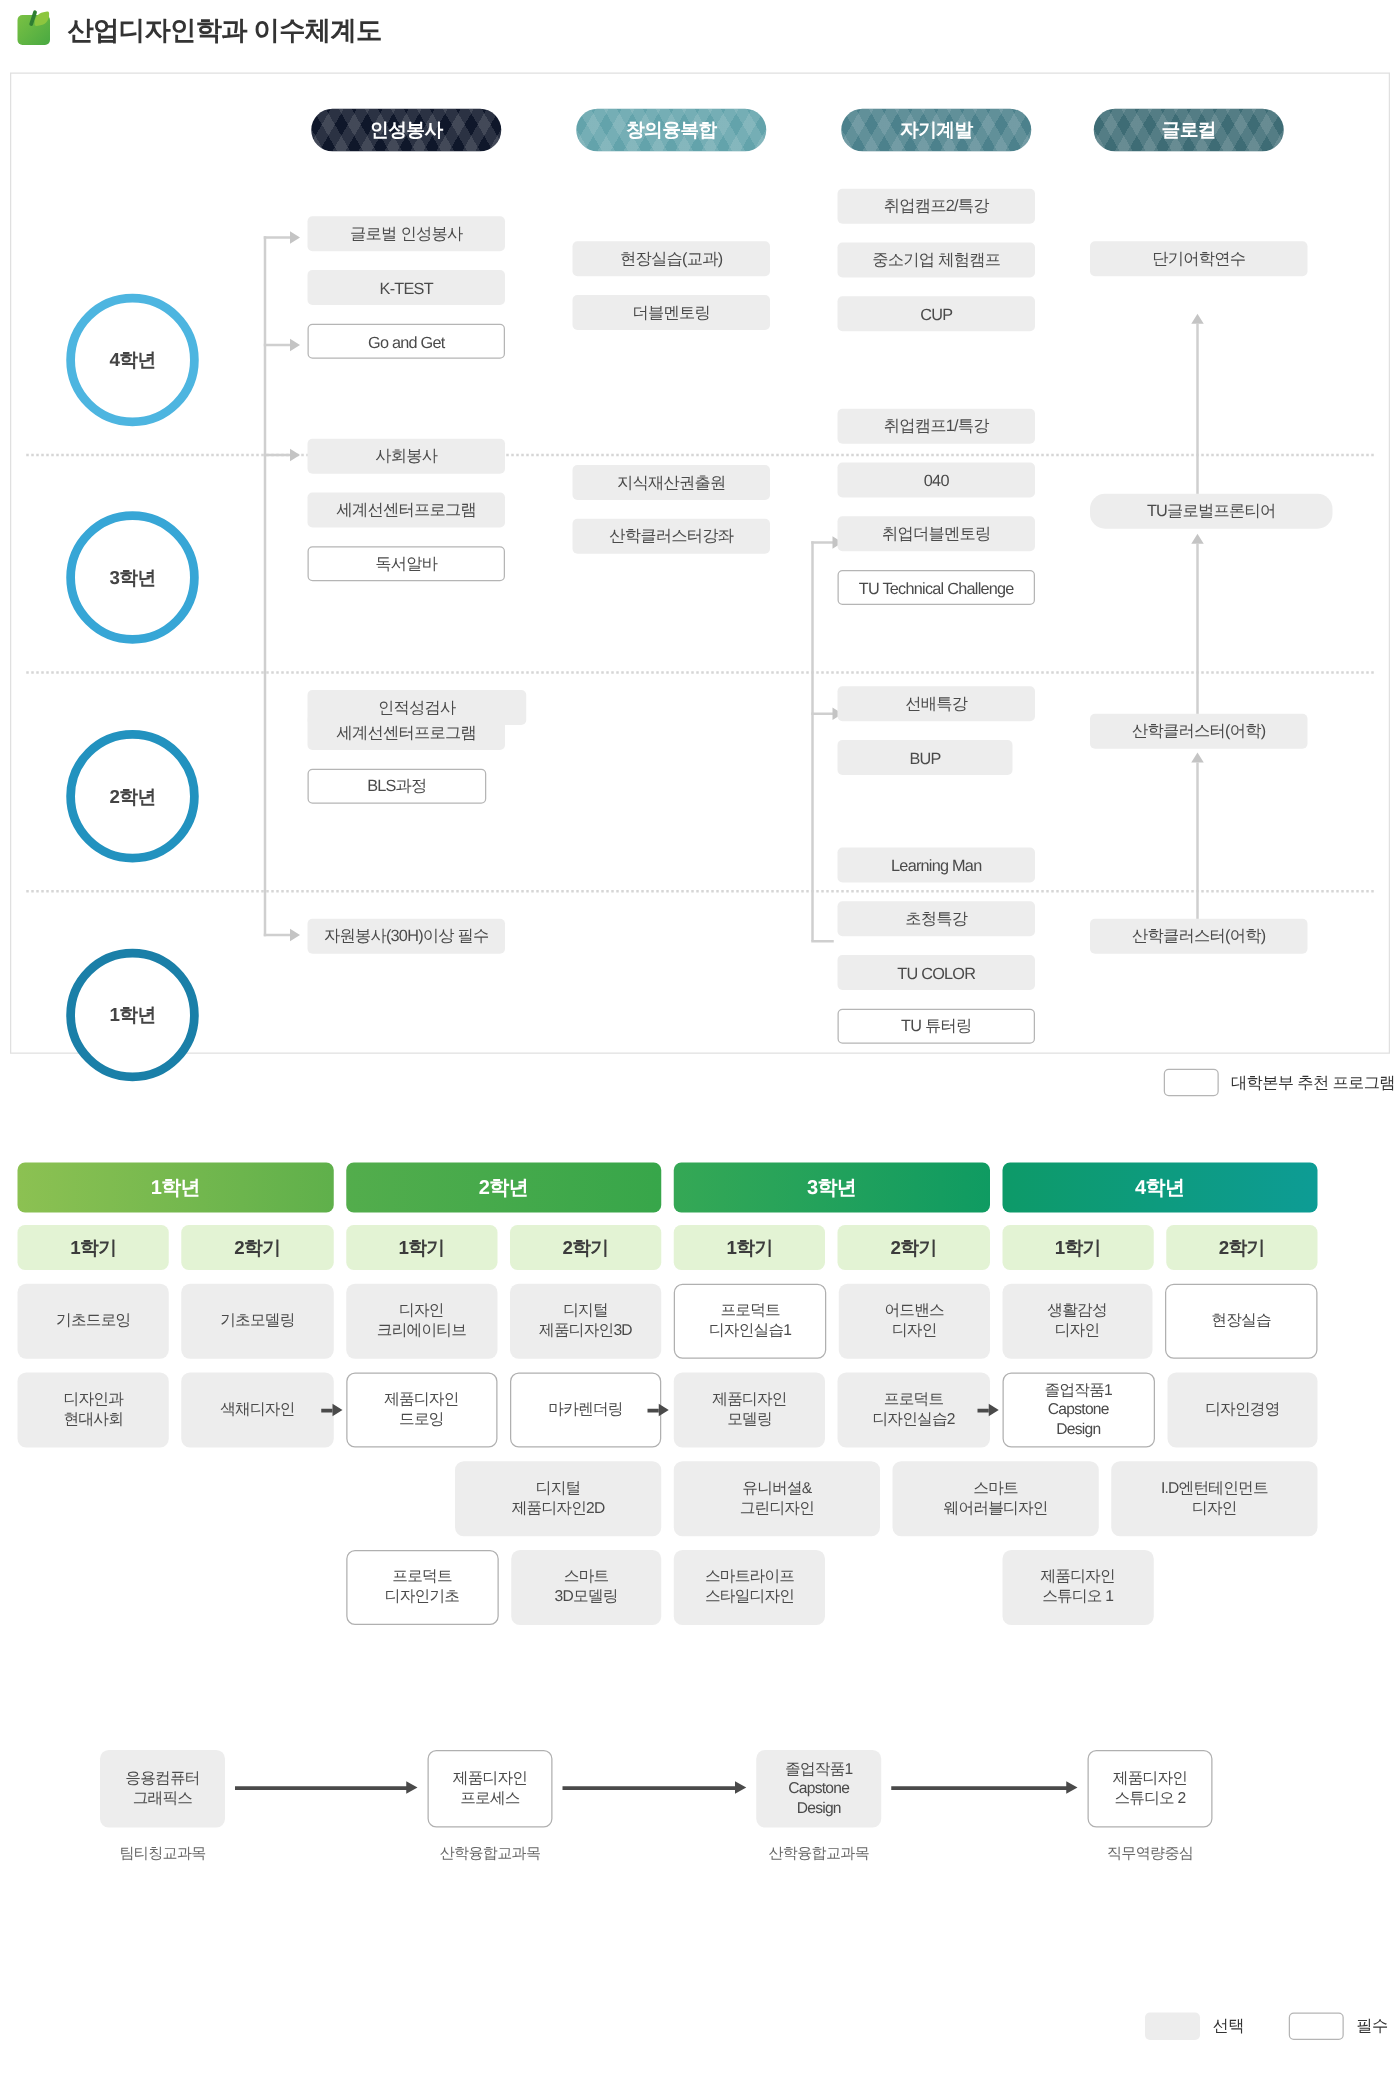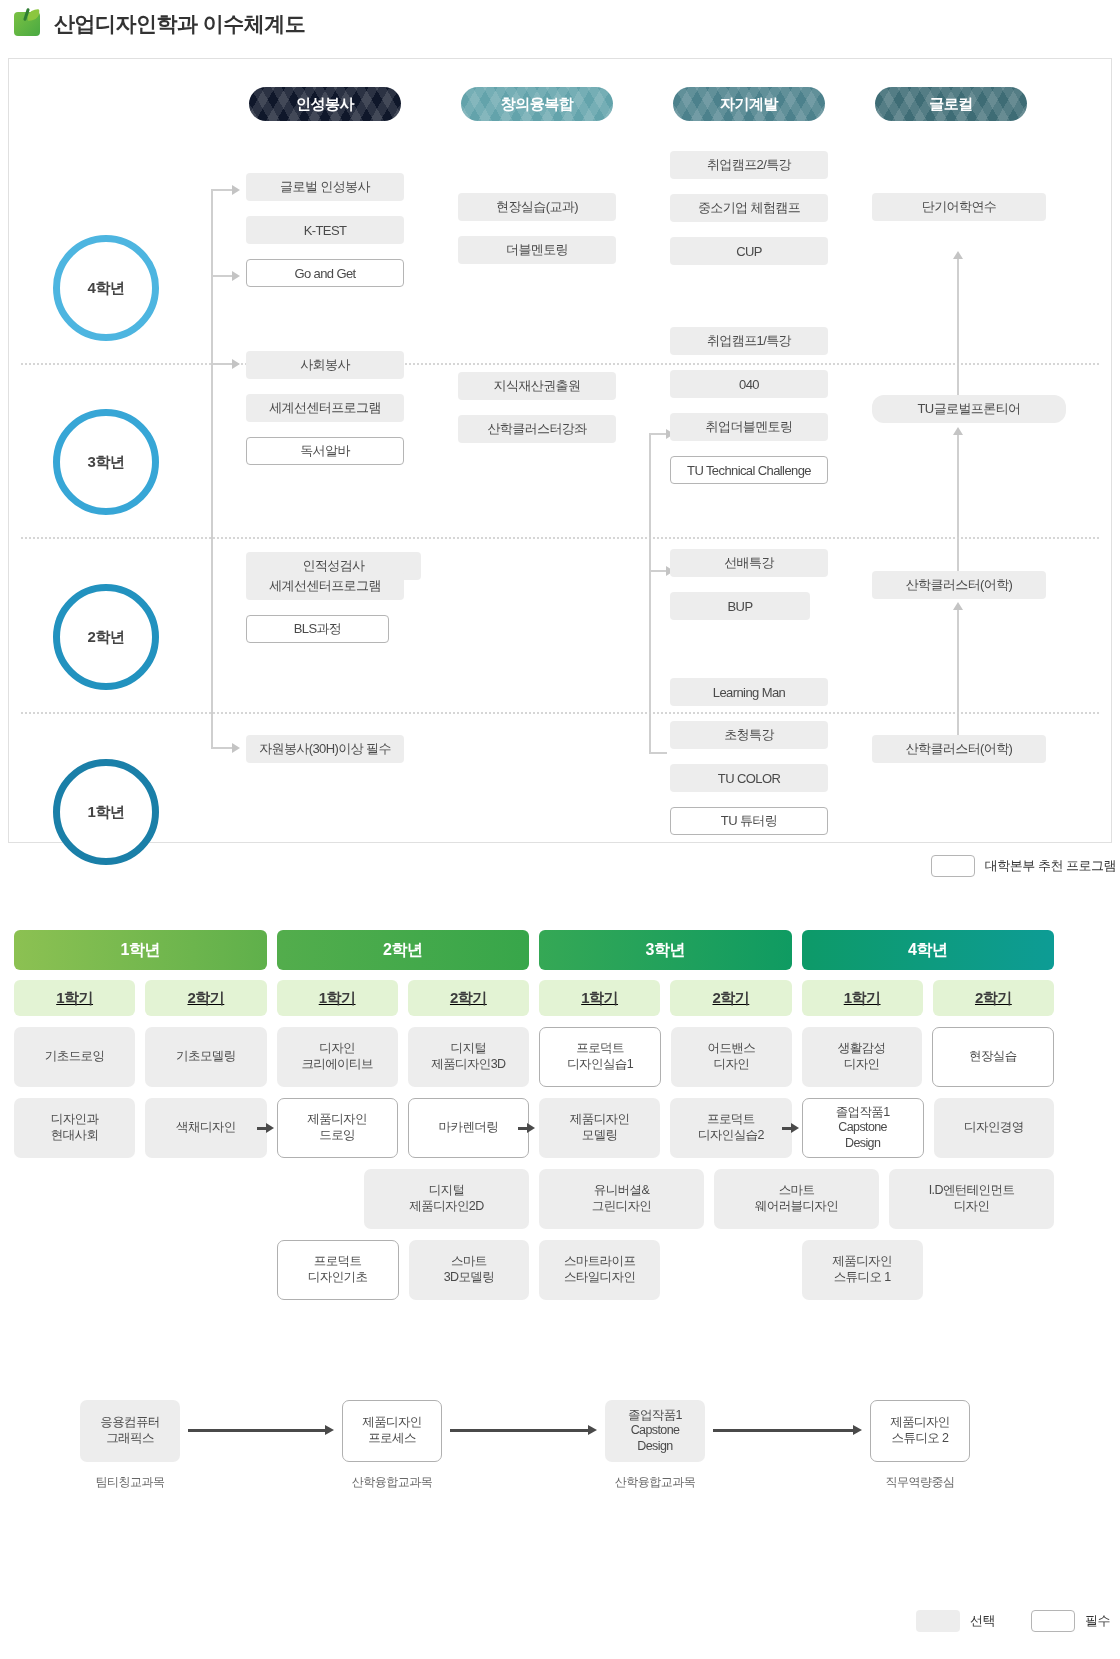--- a/index.html
+++ b/index.html
@@ -100,21 +100,21 @@
 
   
   .curric { position: absolute; left: 14px; top: 930px; width: 1040px; }
   .year-head-row { display: flex; gap: 10px; }
   .year-head {
     flex: 1; height: 40px; border-radius: 6px; color: #fff;
     font-size: 16px; font-weight: bold; letter-spacing: -0.5px;
     display: flex; align-items: center; justify-content: center;
   }
   .sem-row { display: flex; gap: 10px; margin-top: 10px; }
-  .sem-group { flex: 1; display: flex; gap: 10px; text-decoration: underline; }
+  .sem-group { flex: 1; display: flex; gap: 10px; }
   .sem-pill {
     flex: 1; height: 36px; border-radius: 6px; background: #e3f3d4;
     font-size: 15px; font-weight: bold; color: #3c3c3c; letter-spacing: -0.5px;
     display: flex; align-items: center; justify-content: center;
   }
 
   .grid-row { display: flex; gap: 10px; margin-top: 11px; }
   .grid-group { flex: 1; display: flex; gap: 10px; }
   .cell {
     flex: 1; height: 60px; border-radius: 7px;

